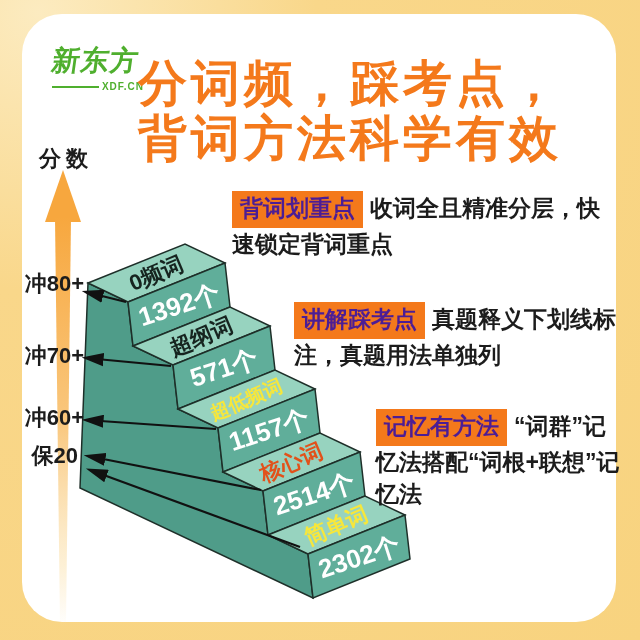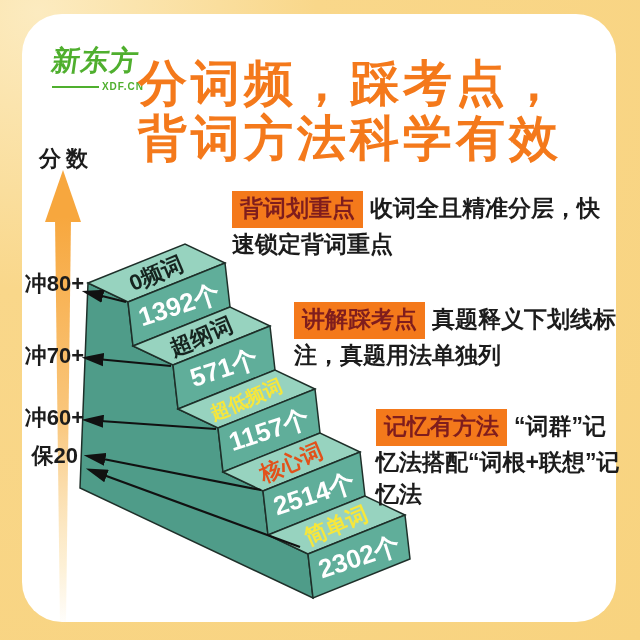--- a/index.html
+++ b/index.html
@@ -11,21 +11,21 @@
   .logo{position:absolute;left:52px;top:42px;width:92px;color:#4FAF2E;}
   .logo .cn{font-size:28px;font-weight:900;transform:skewX(-8deg);letter-spacing:1px;}
   .logo .row{display:flex;align-items:center;margin-top:1px;}
   .logo .bar{flex:1;height:2px;background:#4FAF2E;margin-right:3px;}
   .logo .en{font-size:10px;font-weight:700;letter-spacing:1px;}
   .title{position:absolute;left:88px;top:56px;width:524px;text-align:center;
     color:#F4791B;font-size:49px;font-weight:900;line-height:1.12;letter-spacing:4px;}
   .scene{position:absolute;left:0;top:0;width:640px;height:640px;}
   .scene text{font-family:"Liberation Sans","DejaVu Sans",sans-serif;font-weight:900;}
   .callout{position:absolute;color:#1C1C1C;font-size:23px;font-weight:900;line-height:1.42;}
-  .badge{display:inline-block;background:#F4791B;color:#7f1d1d;
+  .badge{display:inline-block;background:#F4791B;color:#4c1d95;
     padding:1px 8px 3px 8px;margin-right:7px;}
 </style>
 </head>
 <body>
 
 <div class="poster">
   <div class="card"></div>
 
   <div class="logo">
     <div class="cn">新东方</div>

